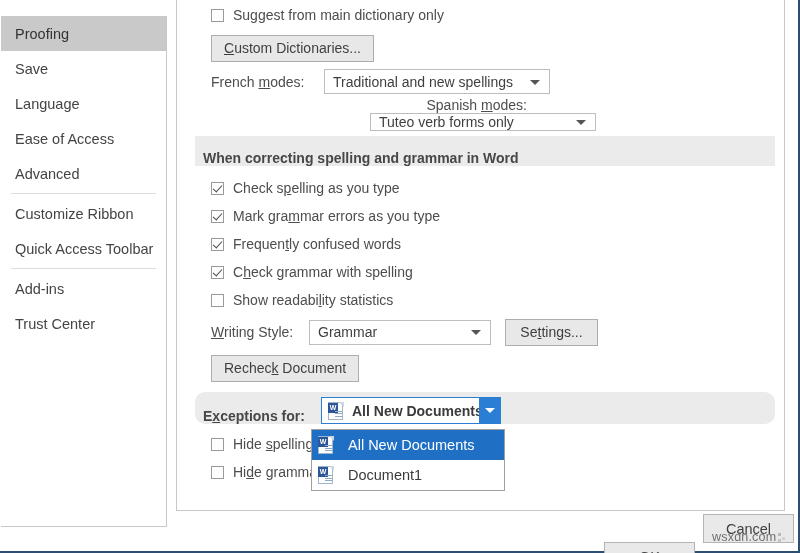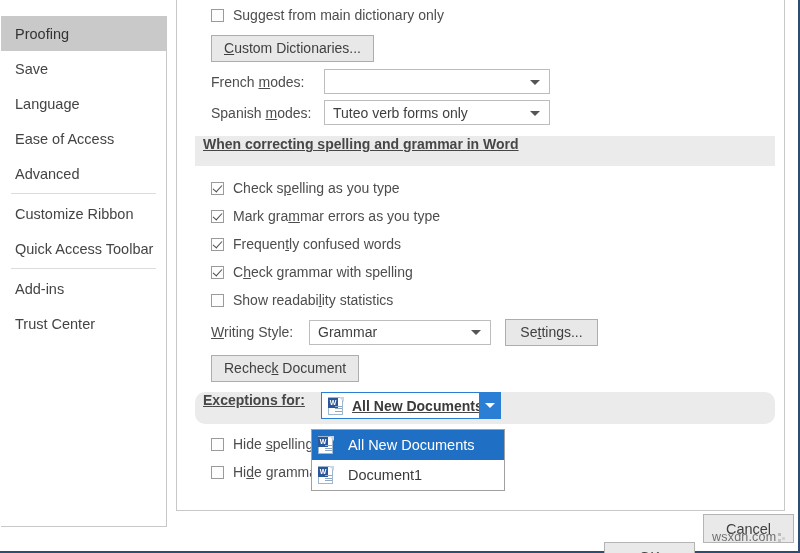--- a/index.html
+++ b/index.html
@@ -127,27 +127,26 @@
     border-left: 5px solid transparent;
     border-right: 5px solid transparent;
     border-top: 5px solid #555;
   }
 
   
   .band {
     background: #ebebeb;
     height: 30px;
     display: flex;
-    align-items: flex-start;
+    align-items: flex-end;
     padding-left: 8px;
     font-size: 14px;
     font-weight: bold;
     color: #474747;
     white-space: nowrap;
-    text-decoration: underline;
   }
 
   u.acc { text-decoration: underline; }
 
   
   .xcombo {
     border: 1px solid #2a7fd4;
     background: #fff;
     height: 27px;
     display: flex;
@@ -320,25 +319,26 @@
         <span class="cb-label">Suggest from main dictionary only</span>
       </div>
 
       <div class="row" style="height:36px; padding-left:16px;">
         <span class="btn"><u class="acc">C</u>ustom Dictionaries...</span>
       </div>
 
       <div class="row" style="height:31px; padding-left:16px;">
         <span class="field-label" style="width:113px;">French <u class="acc">m</u>odes:</span>
         <span class="combo" style="width:226px;">
+          <span>Traditional and new spellings</span>
           <span class="arr"></span>
         </span>
       </div>
 
-      <div class="row" style="height:31px; padding-left:16px;">
+      <div class="row" style="height:31px; padding-left:16px;flex-direction:column;">
         <span class="field-label" style="width:113px;">Spanish <u class="acc">m</u>odes:</span>
         <span class="combo" style="width:226px;">
           <span>Tuteo verb forms only</span>
           <span class="arr"></span>
         </span>
       </div>
 
       <div class="band" style="margin-top:8px; width:580px;">
         <span>When correcting spelling and grammar in Word</span>
       </div>

